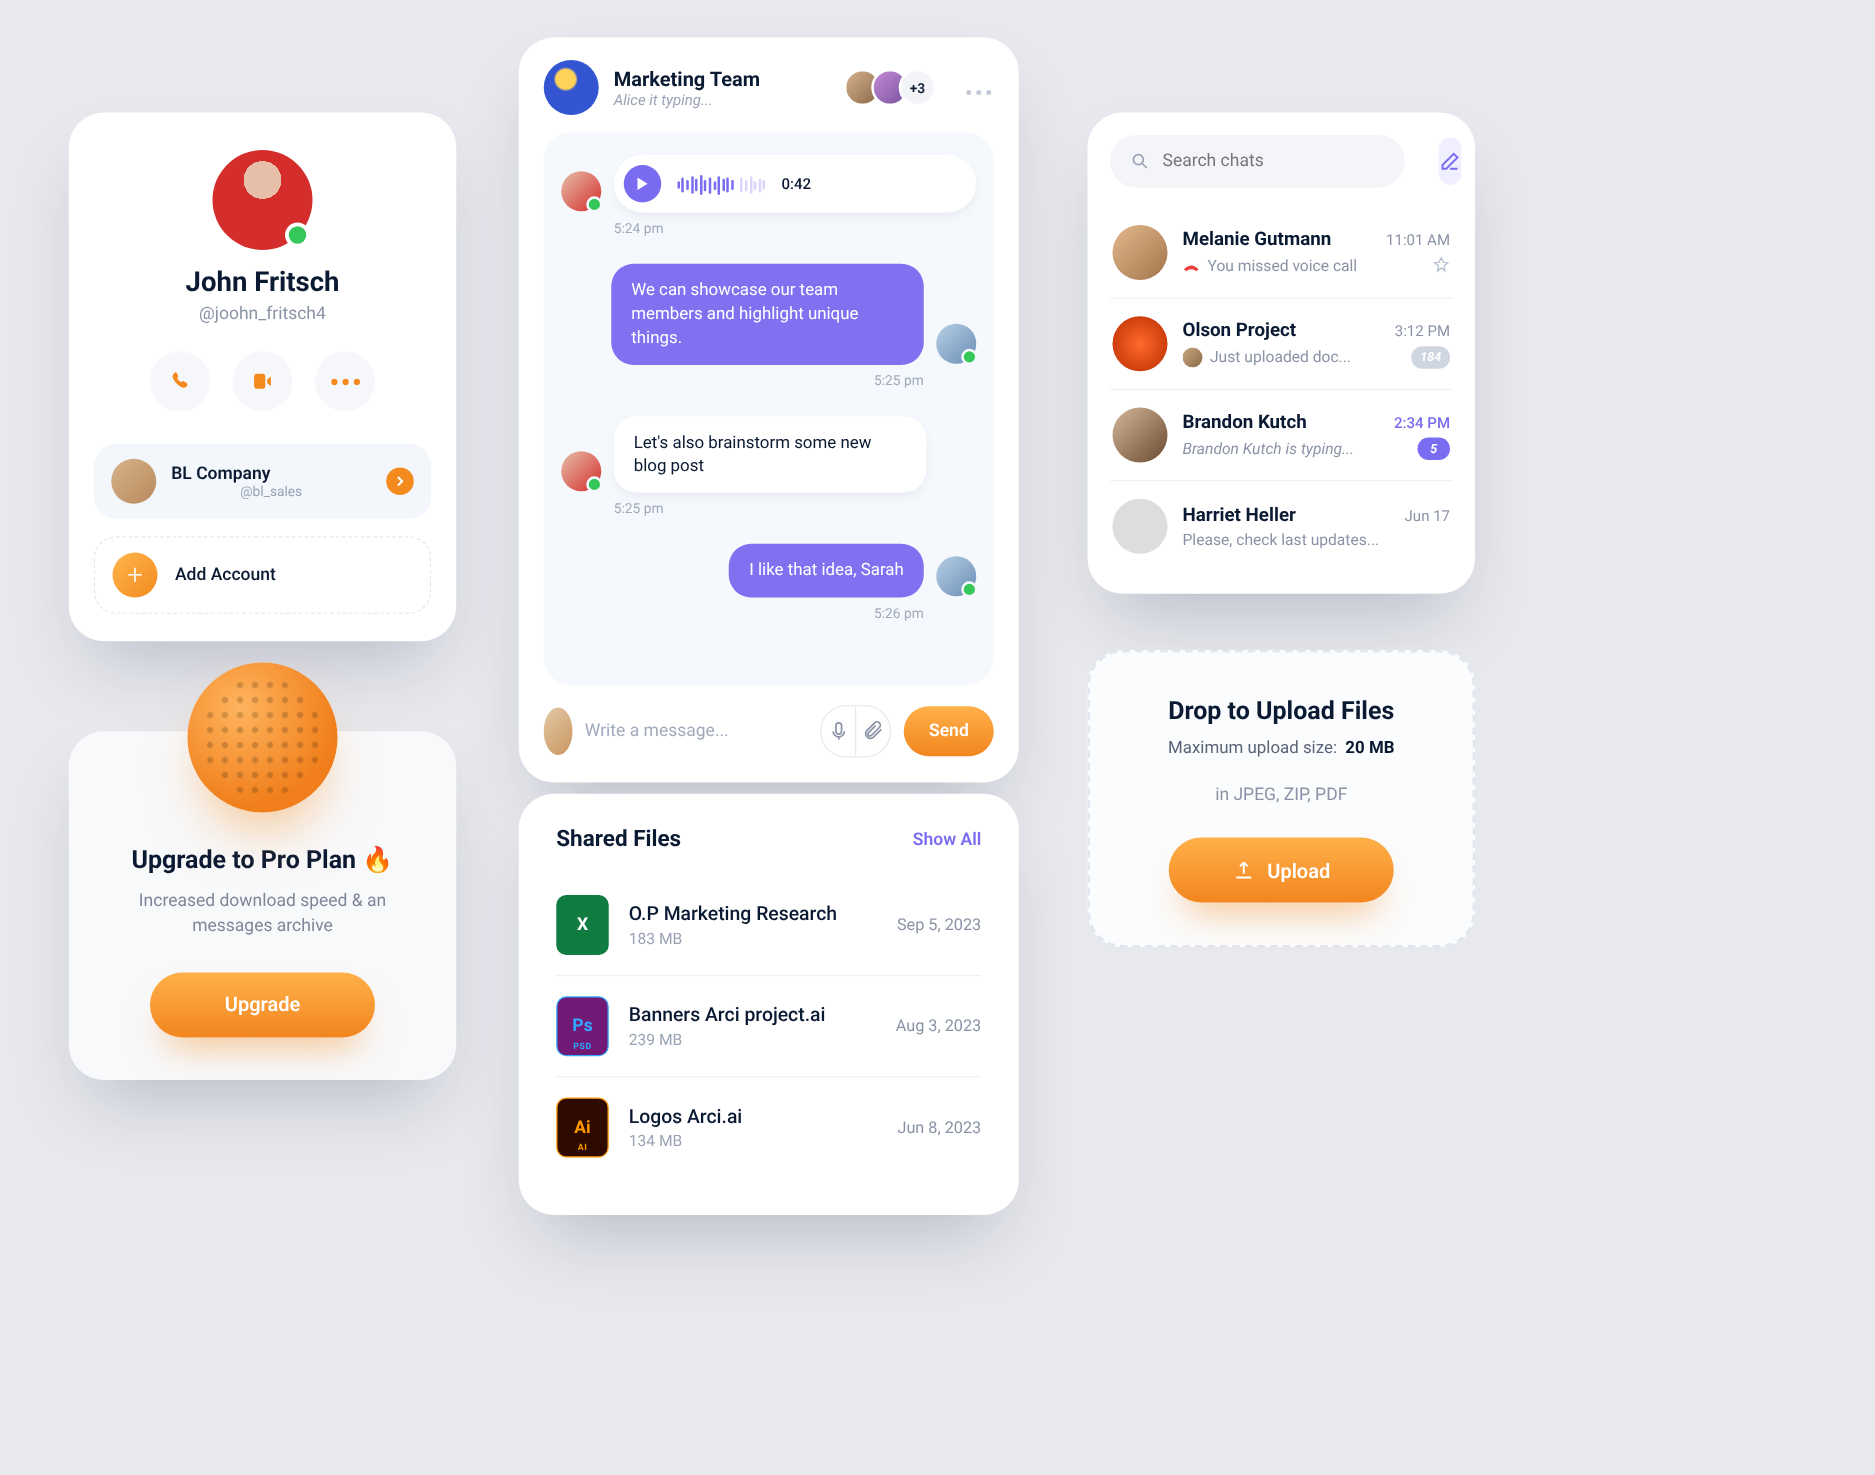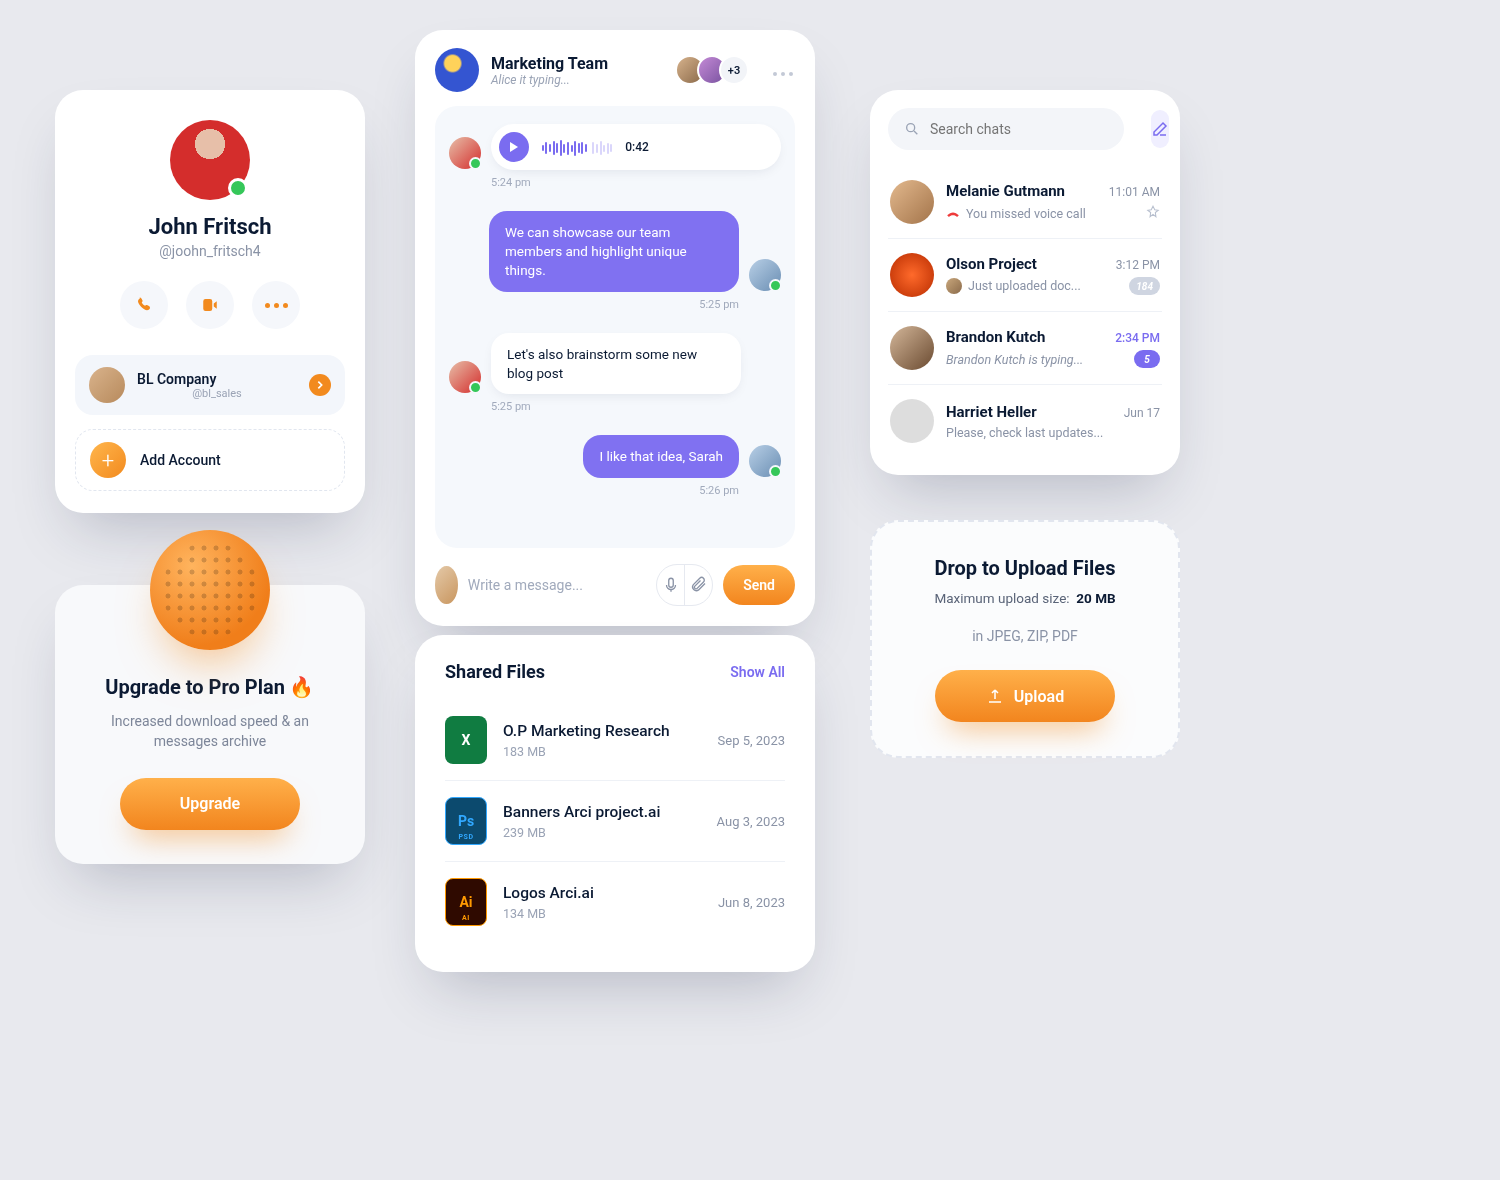--- a/index.html
+++ b/index.html
@@ -85,21 +85,21 @@
   #chat .composer .send{height:40px;padding:0 20px;border-radius:22px;background:linear-gradient(180deg,#ffb04a,#f2851e);color:#fff;font-weight:600;font-size:14px;display:flex;align-items:center;cursor:pointer;}
 
   
   #files { left: 415px; top: 635px; width: 400px; padding: 26px 30px 30px; }
   #files .fhdr{display:flex;align-items:center;justify-content:space-between;margin-bottom:18px;}
   #files .fhdr h3{font-size:18px;font-weight:700;}
   #files .fhdr a{font-size:14px;font-weight:600;color:#7a6cf0;cursor:pointer;}
   .filerow{display:flex;align-items:center;gap:16px;padding:16px 0;}
   .filerow+.filerow{border-top:1px solid #eef1f6;}
   .ficon{width:42px;height:48px;border-radius:8px;display:flex;flex-direction:column;align-items:center;justify-content:center;font-weight:700;font-size:14px;color:#fff;position:relative;}
-  .ficon.xl{background:#107c41;} .ficon.ps{background:#0c4a6e;color:#31a8ff;border:1px solid #31a8ff;} .ficon.ai{background:#2f0a00;color:#ff9a00;border:1px solid #ff9a00;}
+  .ficon.xl{background:#107c41;} .ficon.ps{background:#701a75;color:#31a8ff;border:1px solid #31a8ff;} .ficon.ai{background:#2f0a00;color:#ff9a00;border:1px solid #ff9a00;}
   .ficon small{position:absolute;bottom:3px;font-size:7px;letter-spacing:.5px;}
   .finfo{flex:1;}
   .finfo .n{font-size:15.5px;font-weight:500;color:#0b1a33;}
   .finfo .s{font-size:12.5px;color:#9aa3b5;margin-top:4px;}
   .fdate{font-size:13px;color:#8a93a6;}
 
   
   #chats { left: 870px; top: 90px; width: 310px; padding: 18px; }
   #chats .srch{display:flex;align-items:center;gap:27px;margin-bottom:16px;}
   #chats .sbox{flex:1;display:flex;align-items:center;gap:10px;background:#f3f5f9;border-radius:22px;height:42px;padding:0 16px;}

